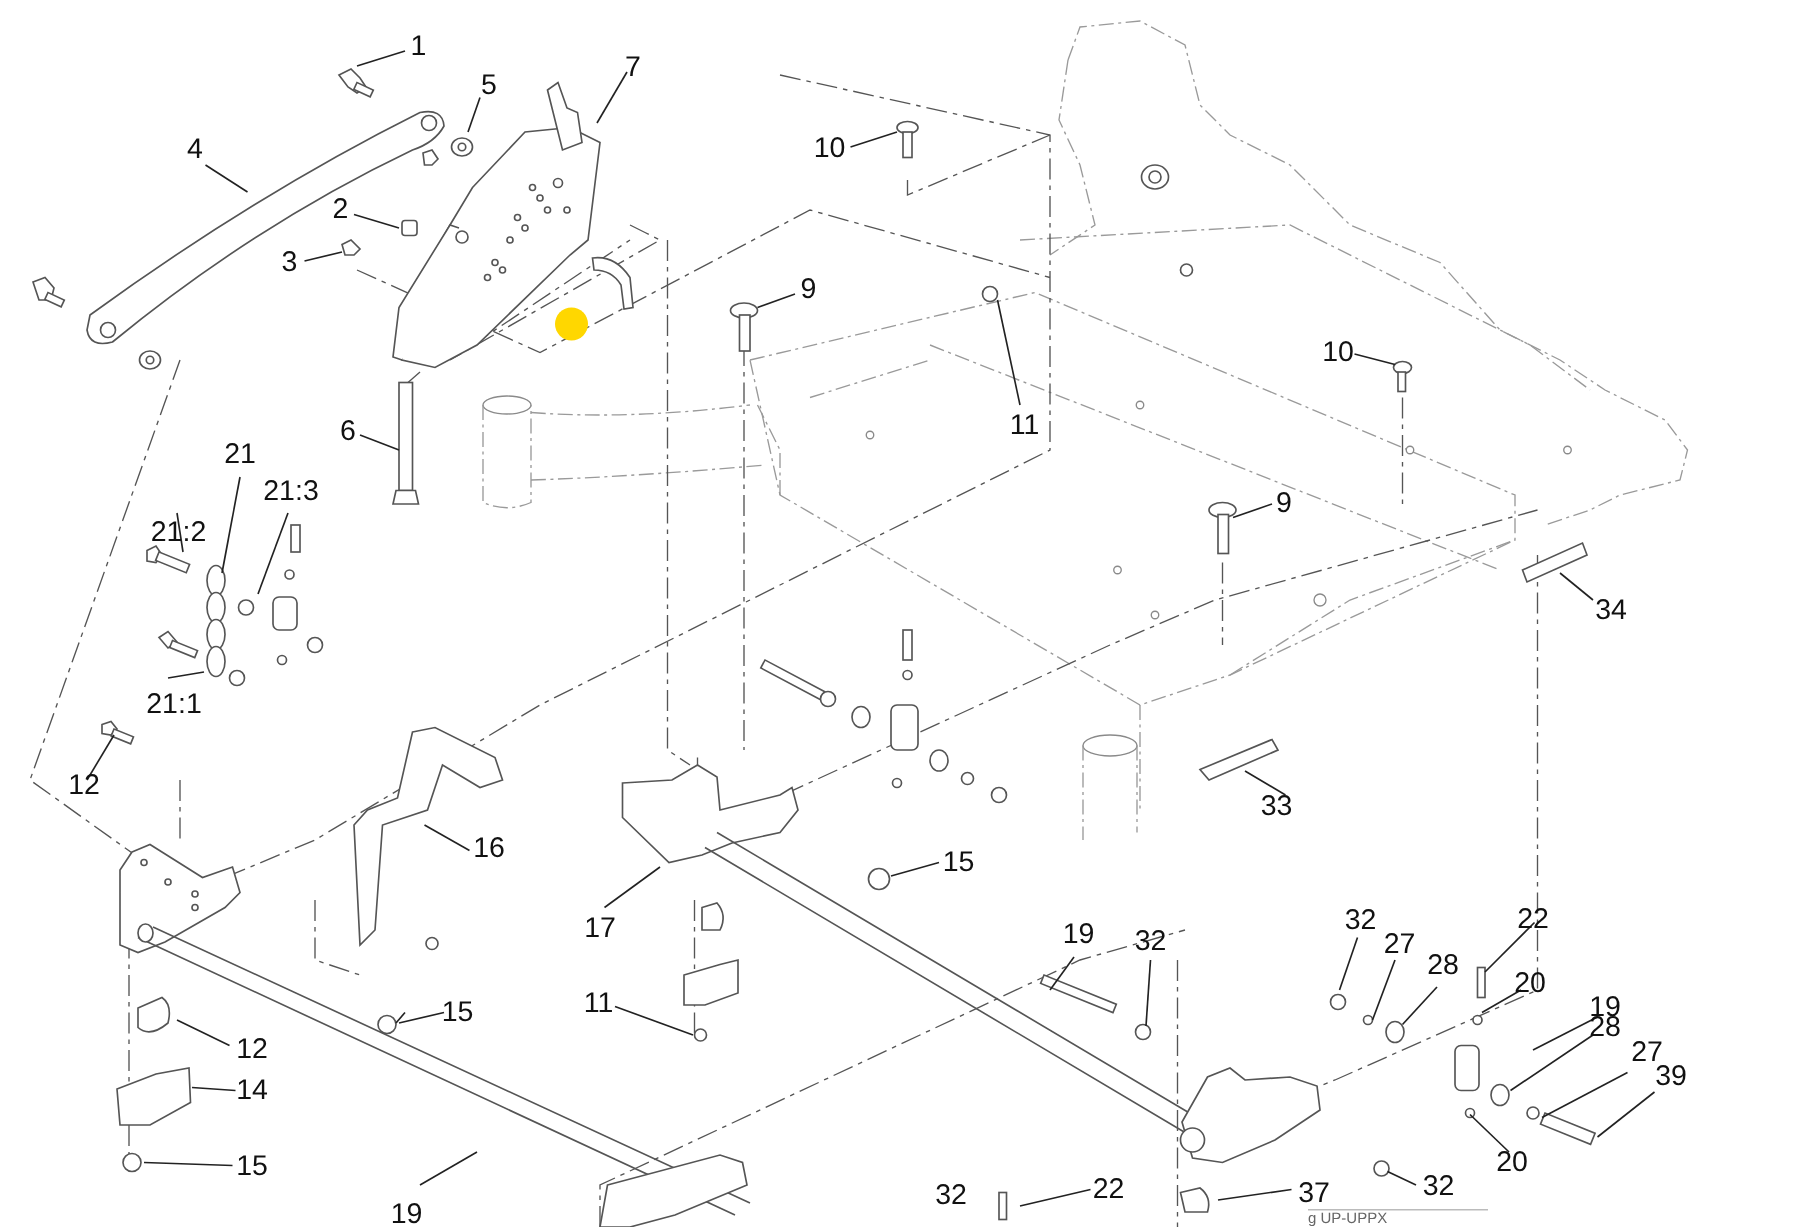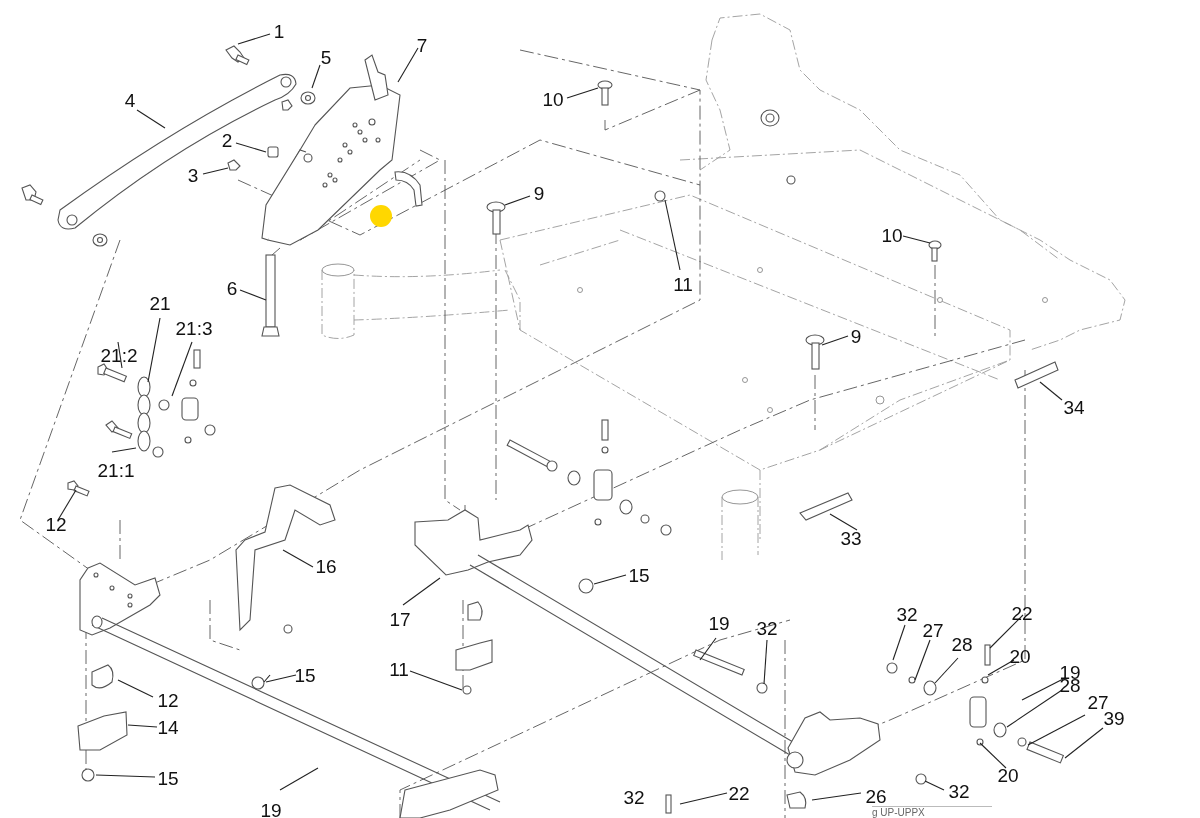--- a/index.html
+++ b/index.html
@@ -299,21 +299,21 @@
 <span class="lbl" style="left:1070px;top:672px">19</span>
 <span class="lbl" style="left:1020px;top:656px">20</span>
 <span class="lbl" style="left:1008px;top:775px">20</span>
 <span class="lbl" style="left:160px;top:303px">21</span>
 <span class="lbl" style="left:116px;top:470px">21:1</span>
 <span class="lbl" style="left:119px;top:355px">21:2</span>
 <span class="lbl" style="left:194px;top:328px">21:3</span>
 <span class="lbl" style="left:1022px;top:613px">22</span>
 <span class="lbl" style="left:739px;top:793px">22</span>
 <span class="lbl" style="left:719px;top:623px">19</span>
-<span class="lbl" style="left:876px;top:796px">26</span>
+<span class="lbl" style="left:876px;top:796px">37</span>
 <span class="lbl" style="left:933px;top:630px">27</span>
 <span class="lbl" style="left:1098px;top:702px">27</span>
 <span class="lbl" style="left:962px;top:644px">28</span>
 <span class="lbl" style="left:1070px;top:685px">28</span>
 <span class="lbl" style="left:1114px;top:718px">39</span>
 <span class="lbl" style="left:907px;top:614px">32</span>
 <span class="lbl" style="left:767px;top:628px">32</span>
 <span class="lbl" style="left:959px;top:791px">32</span>
 <span class="lbl" style="left:634px;top:797px">32</span>
 <span class="lbl" style="left:851px;top:538px">33</span>

